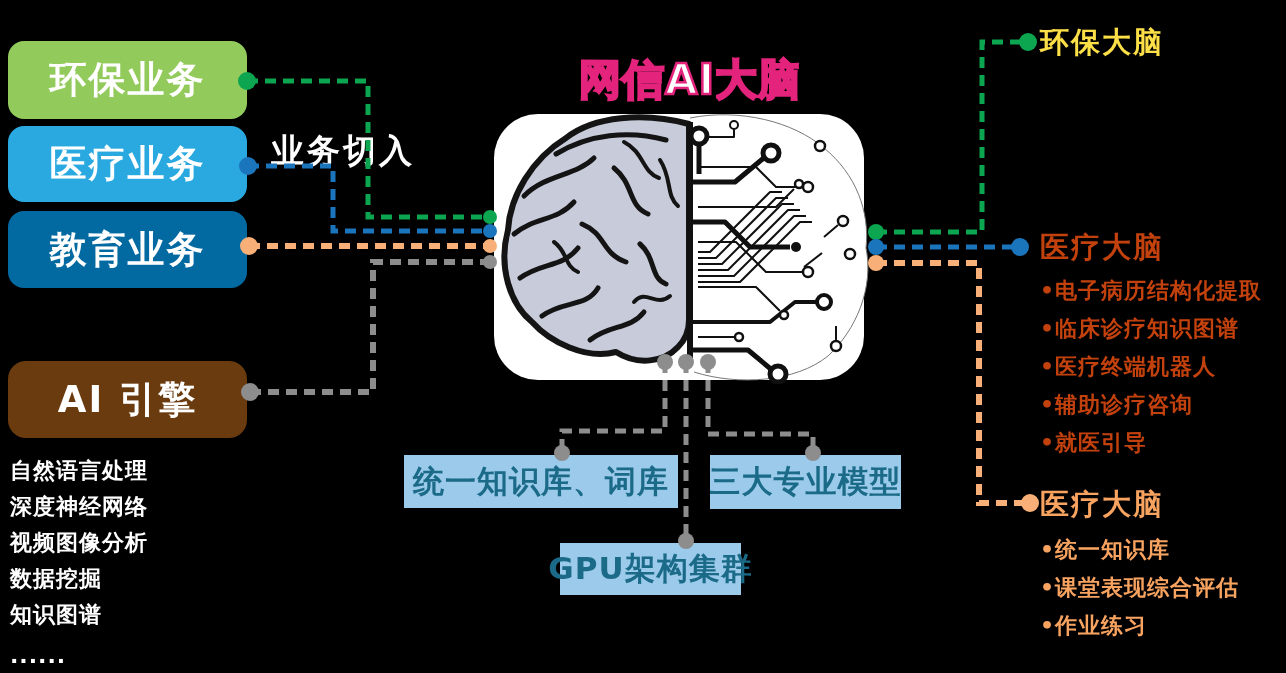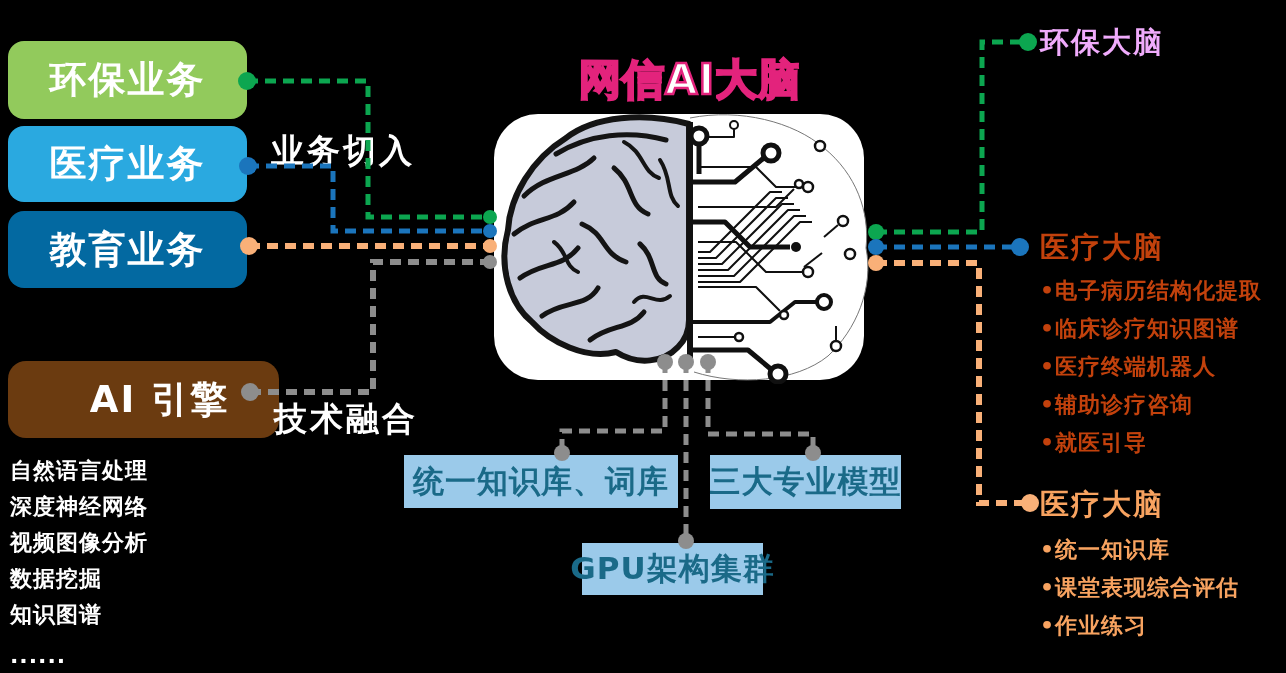--- a/index.html
+++ b/index.html
@@ -9,21 +9,21 @@
   }
   
   .lbox{
     position:absolute;left:8px;width:239px;height:78px;border-radius:16px;
     display:flex;align-items:center;justify-content:center;
     color:#fff;font-size:37px;font-weight:700;letter-spacing:2px;
   }
   .lbox.env{top:41px;background:#92CA5C;}
   .lbox.med{top:126px;background:#2AA9E0;height:76px;}
   .lbox.edu{top:211px;background:#0369a1;height:77px;}
-  .lbox.ai {top:361px;background:#6B3B10;height:77px;border-radius:18px;padding-left:32px;}
+  .lbox.ai {top:361px;background:#6B3B10;height:77px;border-radius:18px;}
   
   .flow-label{
     position:absolute;color:#fff;font-size:33px;font-weight:700;letter-spacing:3px;white-space:nowrap;
   }
   .flow-label.business{left:271px;top:129px;}
   .flow-label.tech{left:274px;top:397px;}
   
   .cap-list{position:absolute;left:10px;top:453px;}
   .cap-item{
     color:#fff;font-size:22px;font-weight:700;line-height:36px;letter-spacing:1px;white-space:nowrap;
@@ -41,28 +41,28 @@
   
   .overlay{position:absolute;left:0;top:0;width:1286px;height:673px;pointer-events:none;}
   
   .bbox{
     position:absolute;background:#9BCAEA;color:#1A6A88;
     display:flex;align-items:center;justify-content:center;
     font-size:31px;font-weight:800;letter-spacing:1px;white-space:nowrap;
   }
   .bbox.kb{left:404px;top:455px;width:274px;height:53px;}
   .bbox.models{left:710px;top:455px;width:191px;height:54px;}
-  .bbox.gpu{left:582px;top:543px;width:181px;height:52px;}
+  .bbox.gpu{left:560px;top:543px;width:181px;height:52px;}
   
   .rsec{position:absolute;left:1040px;white-space:nowrap;}
   .rsec.env{top:24px;}
   .rsec.med{top:229px;}
   .rsec.edu{top:486px;}
   .rsec-header{font-size:29px;font-weight:800;line-height:37px;letter-spacing:2px;}
-  .rsec.env .rsec-header,.rsec.env .rsec-item{color:#f0abfc;}
+  .rsec.env .rsec-header,.rsec.env .rsec-item{color:#fde047;}
   .rsec.med .rsec-header,.rsec.med .rsec-item{color:#c2410c;}
   .rsec.edu .rsec-header,.rsec.edu .rsec-item{color:#F8A360;}
   .rsec-item{font-size:22px;font-weight:700;line-height:38px;letter-spacing:1px;}
   .rsec.env .rsec-items{margin-top:7px;}
   .rsec.med .rsec-items{margin-top:6px;line-height:39px;}
   .rsec.edu .rsec-items{margin-top:8px;line-height:37px;}
 </style>
 </head>
 <body>
 
@@ -77,21 +77,20 @@
     <span>医疗业务</span>
   </div>
   <div class="lbox edu">
     <span>教育业务</span>
   </div>
   <div class="lbox ai">
     <span>AI 引擎</span>
   </div>
 
   <div class="flow-label business">业务切入</div>
-  <div class="flow-label tech">技术融合</div>
 
   <div class="cap-list">
     <div class="cap-item">自然语言处理</div>
     <div class="cap-item">深度神经网络</div>
     <div class="cap-item">视频图像分析</div>
     <div class="cap-item">数据挖掘</div>
     <div class="cap-item">知识图谱</div>
     <div class="cap-item dots">......</div>
   </div>
 

